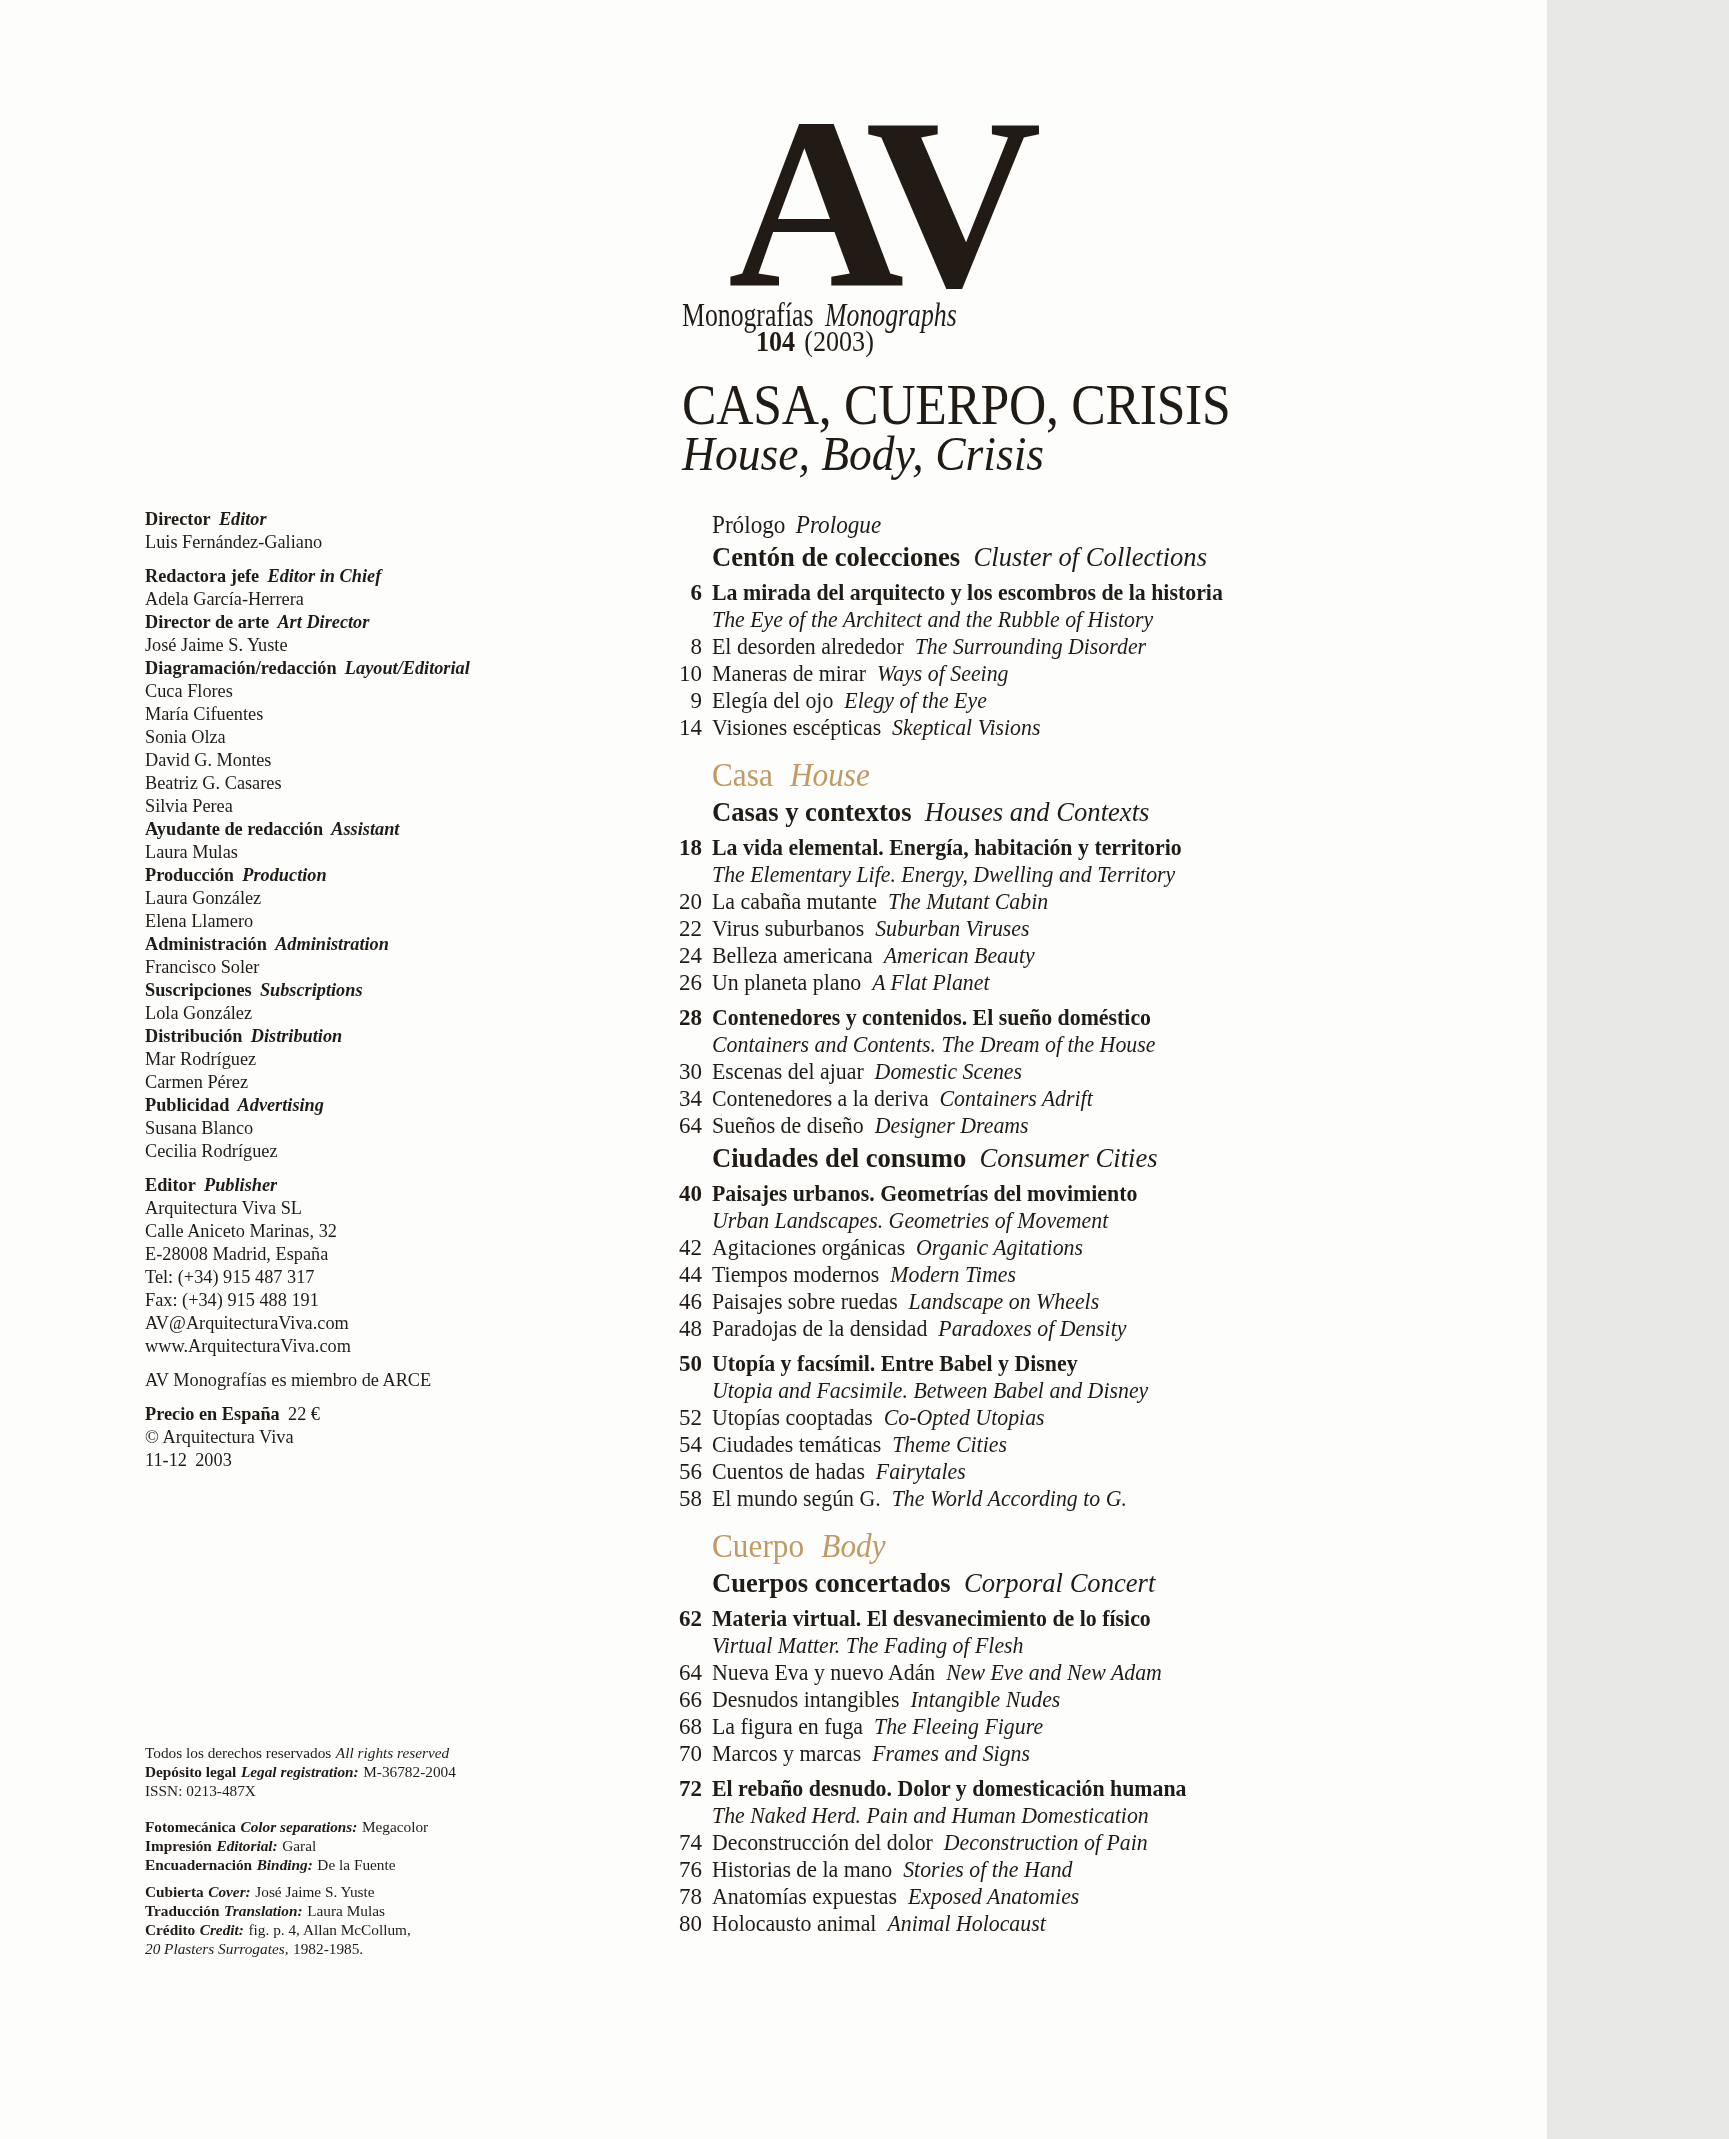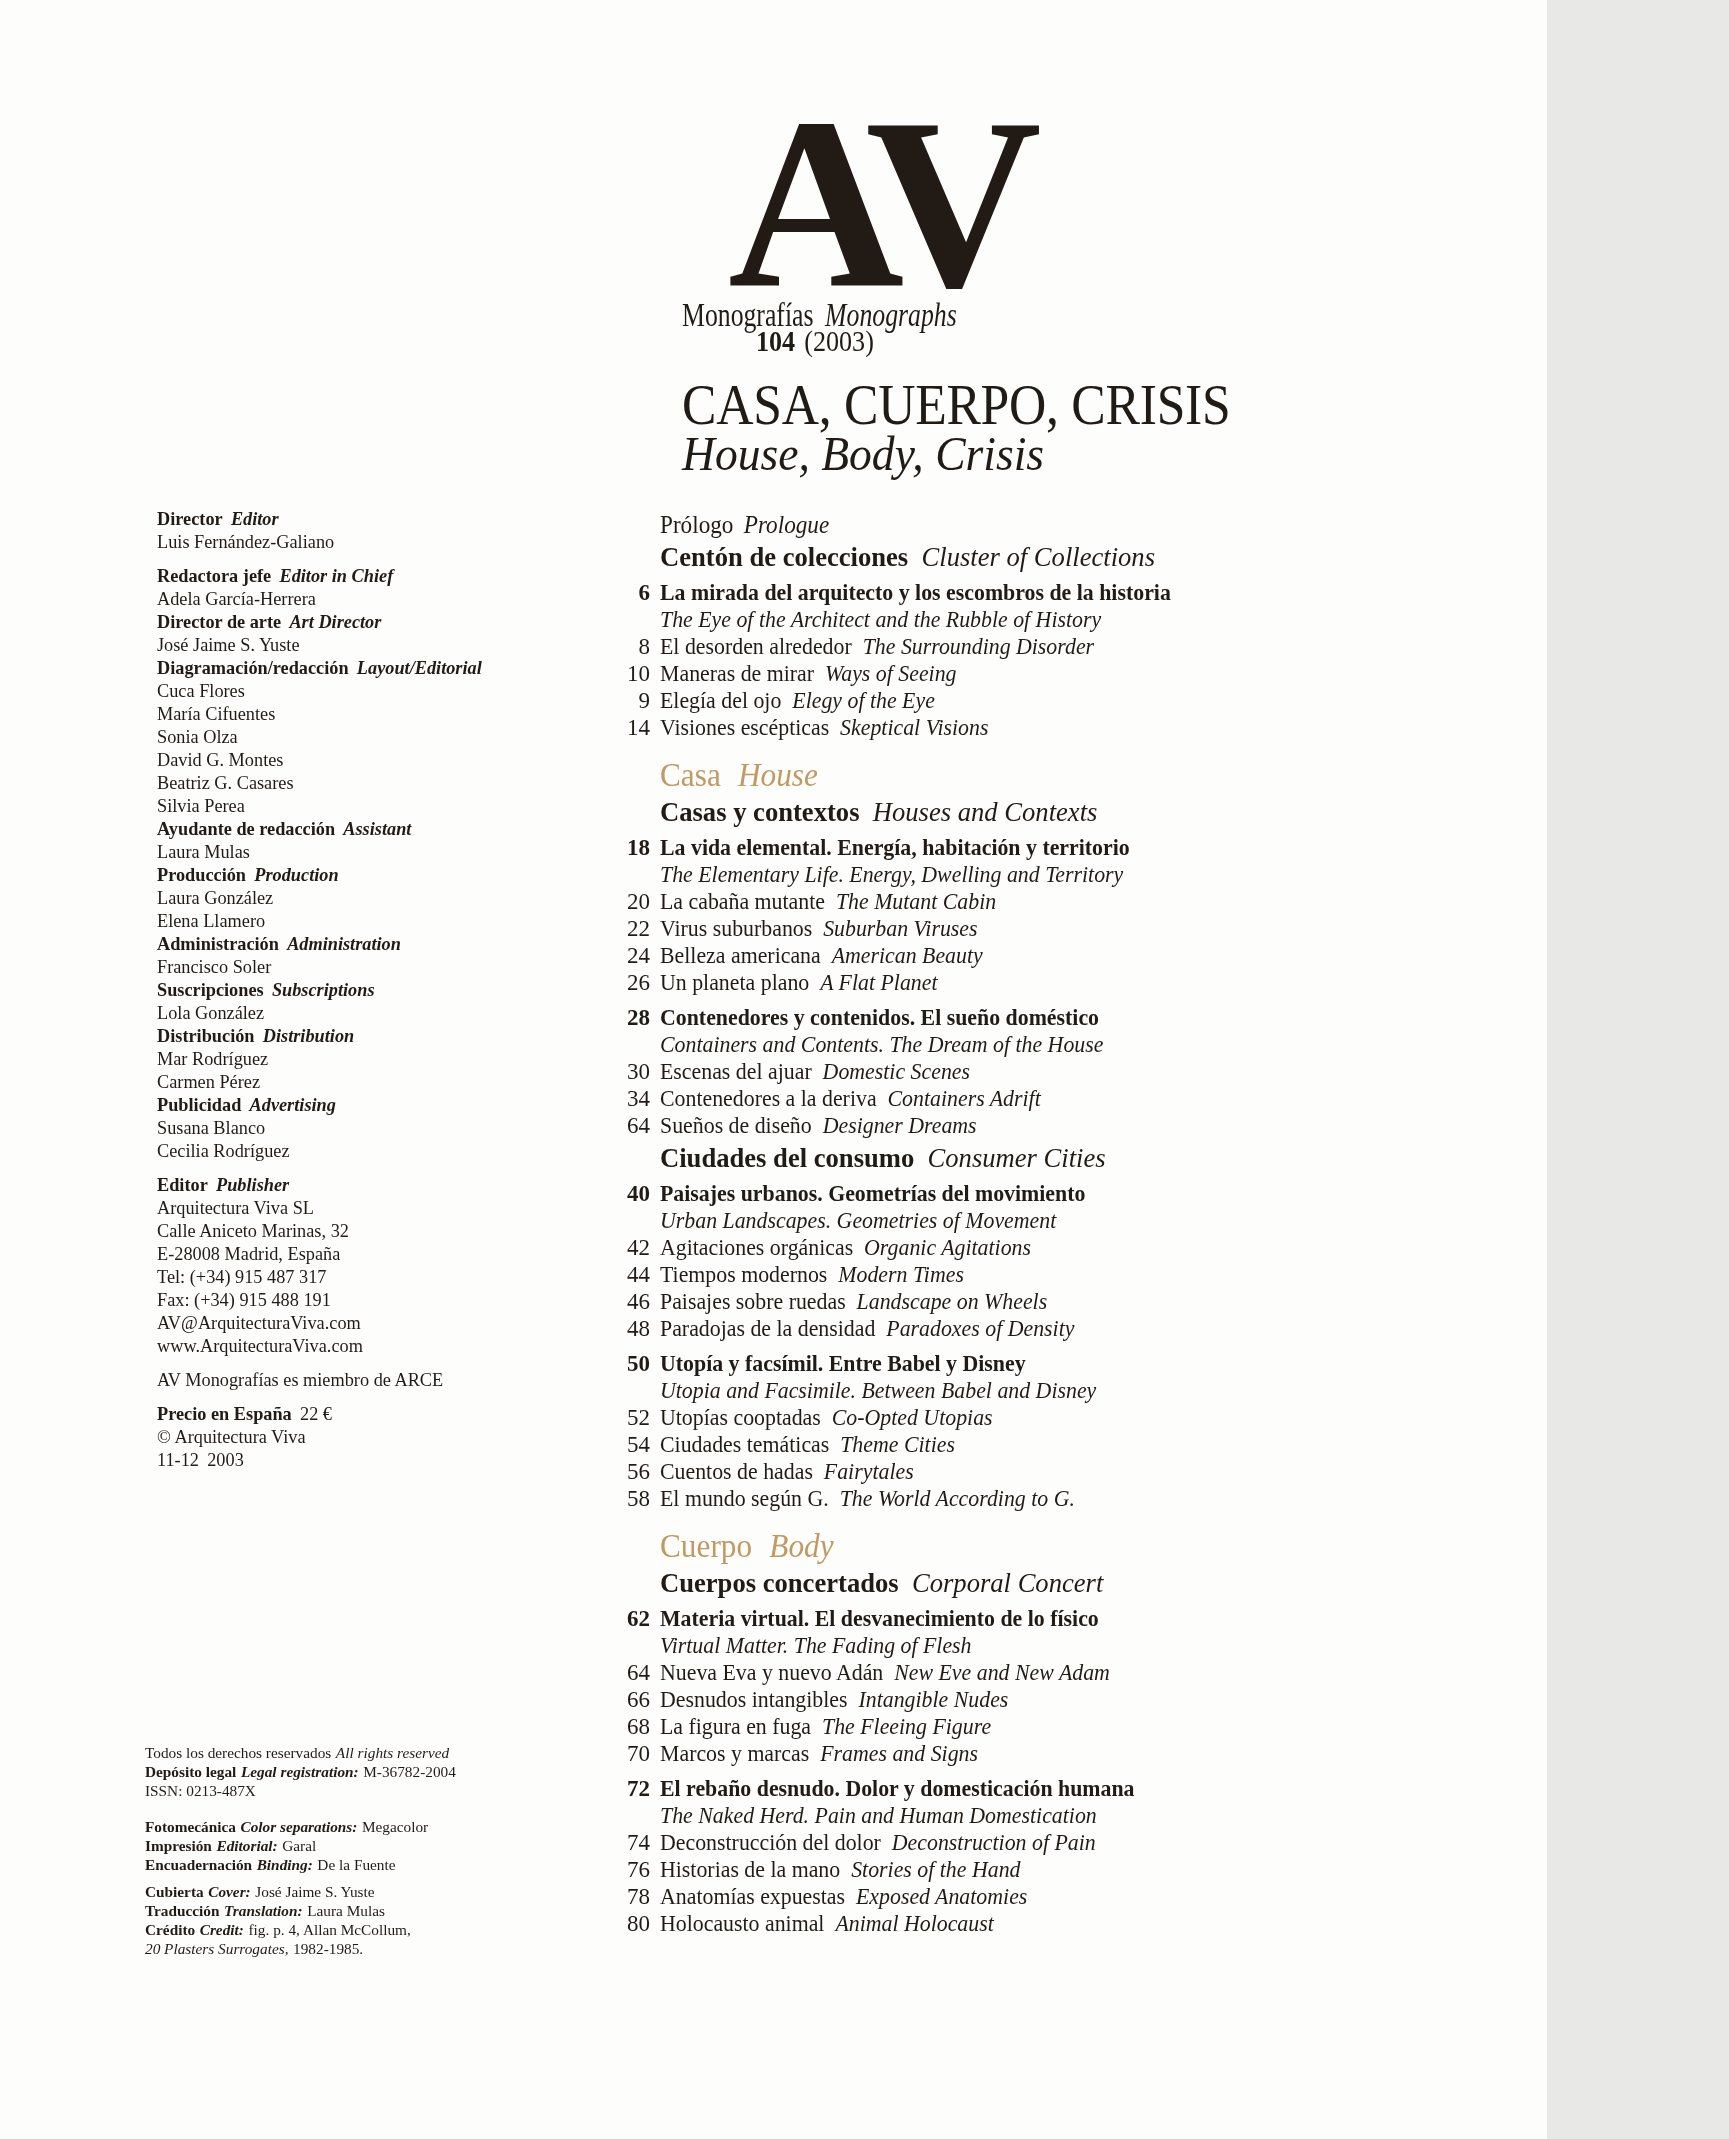--- a/index.html
+++ b/index.html
@@ -43,35 +43,35 @@
     font-size:49px;line-height:1;font-style:italic;white-space:nowrap;
     transform:scaleX(.93);transform-origin:0 0;
   }
 
   
   #masthead{
     position:absolute;left:145px;top:508px;width:476px;
     font-size:18.3px;line-height:23px;
   }
   .mh-group+.mh-group{margin-top:11px;}
-  .mh-line{white-space:nowrap;margin-left:12px;}
+  .mh-line{white-space:nowrap;}
   .mh-line .seg+.seg{margin-left:.45em;}
 
   
   #legal{
     position:absolute;left:145px;top:1743px;width:476px;
     font-size:15.3px;line-height:19px;
   }
   .lg-group:nth-child(2){margin-top:16.5px;}
   .lg-group:nth-child(3){margin-top:8.5px;}
   .lg-line{white-space:nowrap;}
   .lg-line .seg+.seg{margin-left:.3em;text-align:right;}
 
   
-  #toc{position:absolute;left:592px;top:511px;width:915px;}
+  #toc{position:absolute;left:644px;top:511px;width:915px;}
   .toc-plain{
     margin-left:68px;font-size:24.4px;line-height:28px;white-space:nowrap;
     transform:scaleX(.95);transform-origin:0 0;
   }
   .toc-plain .seg+.seg{margin-left:.45em;}
   .toc-sub{
     margin-left:68px;font-size:28px;line-height:33px;margin-top:1.2px;white-space:nowrap;
     transform:scaleX(.95);transform-origin:0 0;
   }
   .toc-sub .es{font-weight:bold;}

